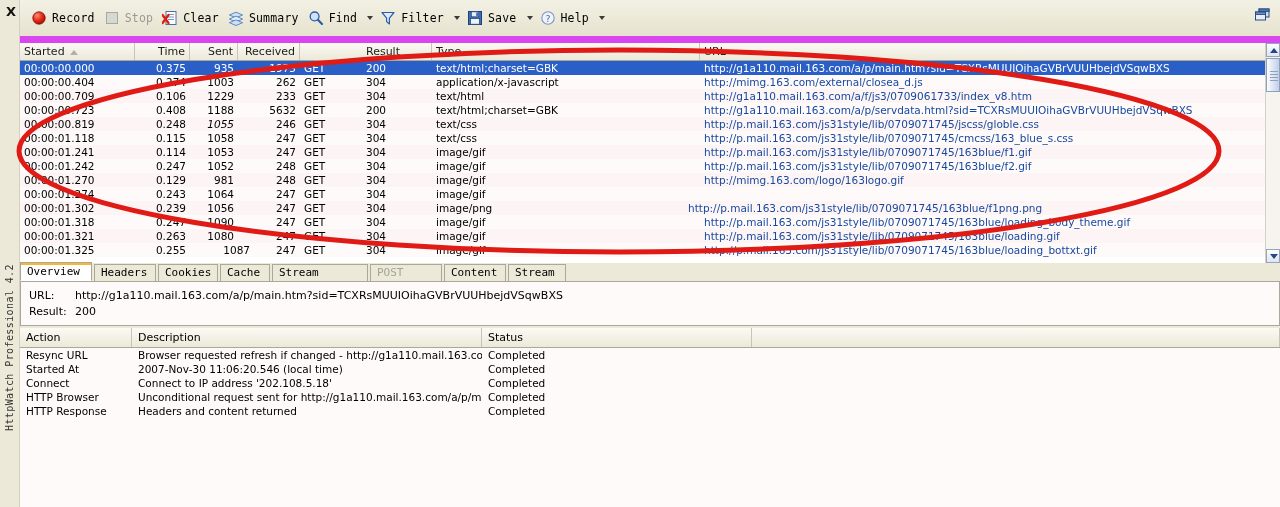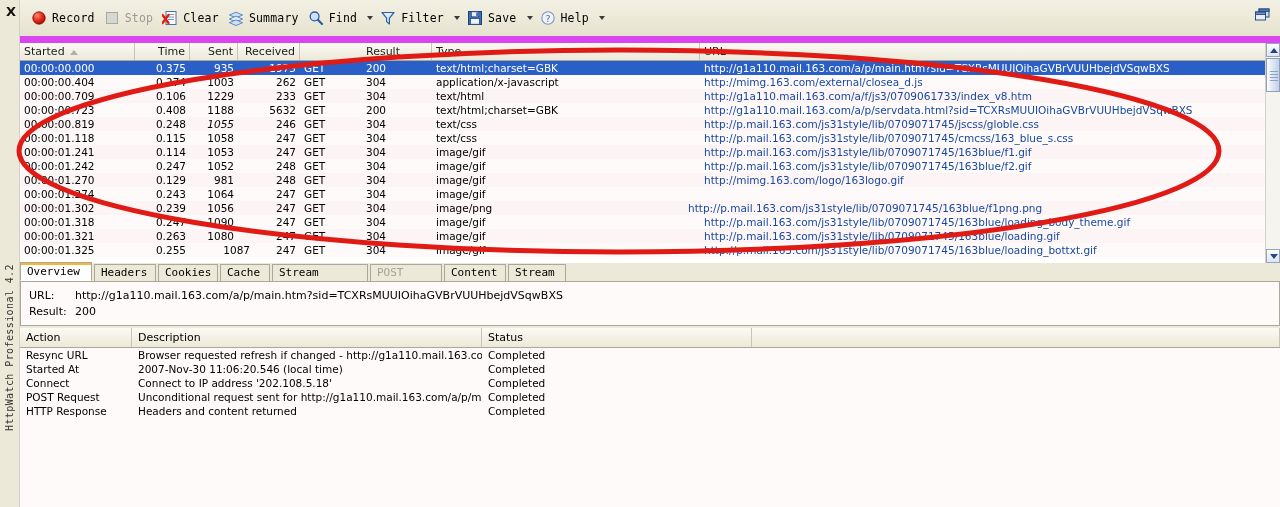--- a/index.html
+++ b/index.html
@@ -442,21 +442,21 @@
           <div class="bcell" style="left: 0px; width: 112px;">Started At</div>
           <div class="bcell" style="left: 112px; width: 350px;">2007-Nov-30 11:06:20.546 (local time)</div>
           <div class="bcell" style="left: 462px; width: 270px;">Completed</div>
         </div>
         <div class="brow">
           <div class="bcell" style="left: 0px; width: 112px;">Connect</div>
           <div class="bcell" style="left: 112px; width: 350px;">Connect to IP address '202.108.5.18'</div>
           <div class="bcell" style="left: 462px; width: 270px;">Completed</div>
         </div>
         <div class="brow">
-          <div class="bcell" style="left: 0px; width: 112px;">POST Request</div>
+          <div class="bcell" style="left: 0px; width: 112px;">HTTP Browser</div>
           <div class="bcell" style="left: 112px; width: 350px;">Unconditional request sent for http://g1a110.mail.163.com/a/p/mai...</div>
           <div class="bcell" style="left: 462px; width: 270px;">Completed</div>
         </div>
         <div class="brow">
           <div class="bcell" style="left: 0px; width: 112px;">HTTP Response</div>
           <div class="bcell" style="left: 112px; width: 350px;">Headers and content returned</div>
           <div class="bcell" style="left: 462px; width: 270px;">Completed</div>
         </div>
       </div>
   </div>

